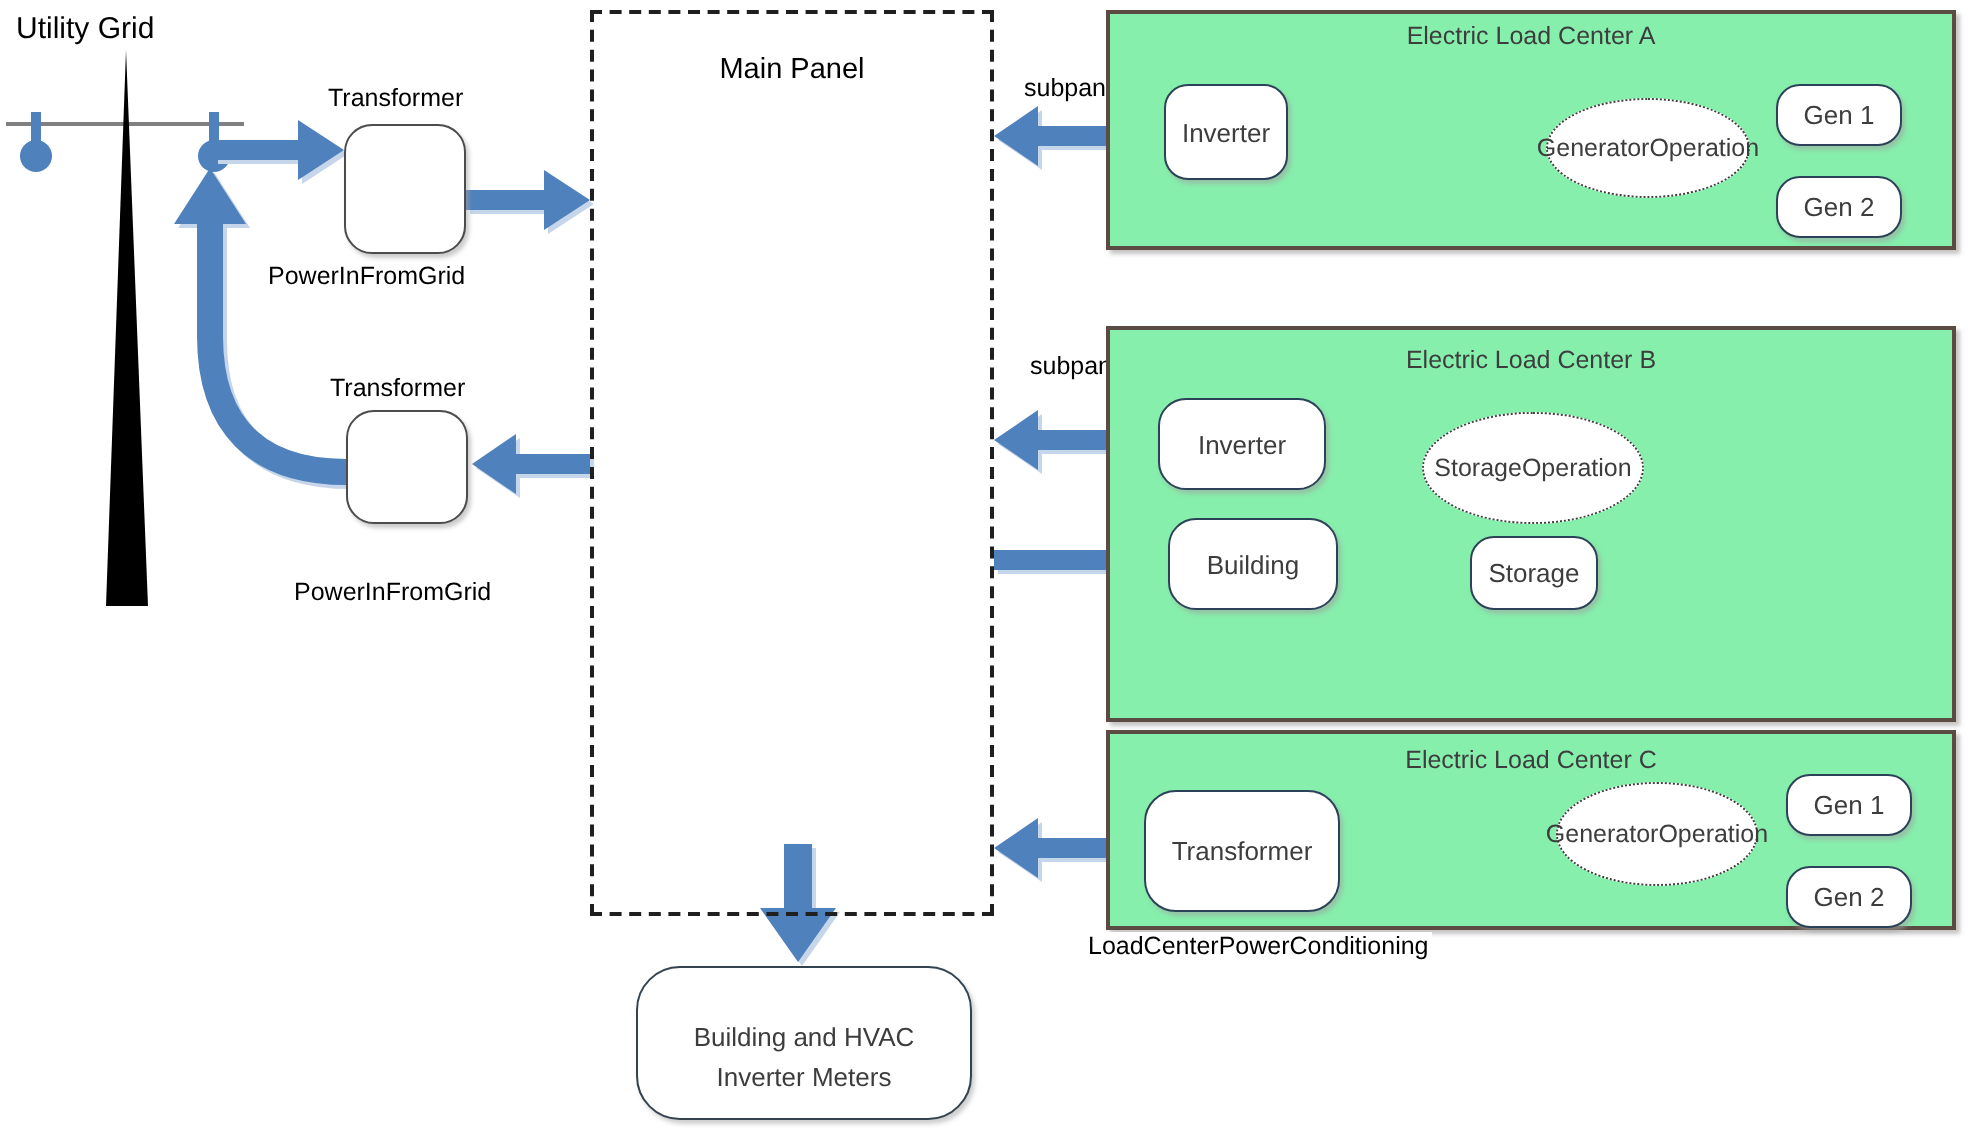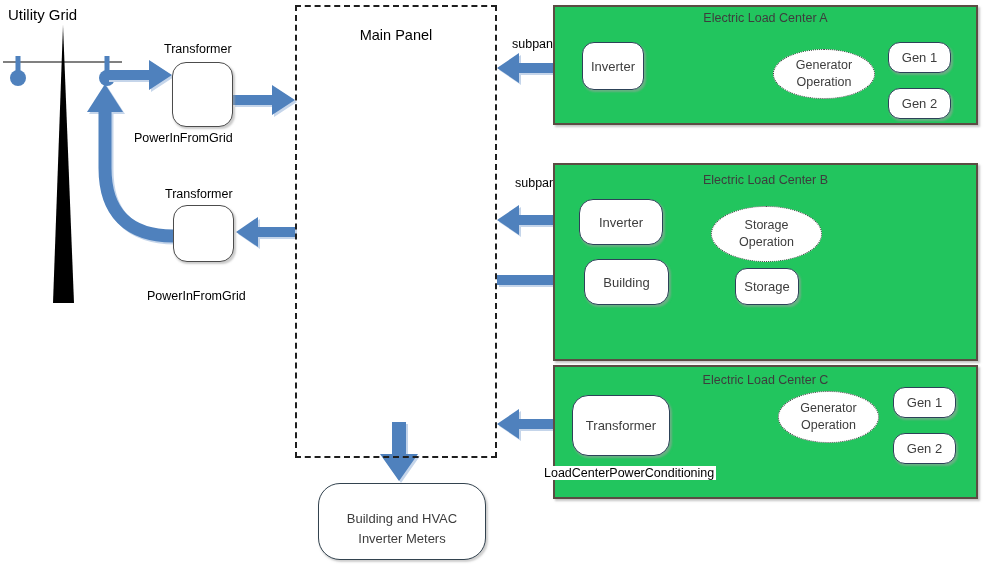--- a/index.html
+++ b/index.html
@@ -30,21 +30,21 @@
   .title-lg { font-size: 15px; }
   .lbl-md { font-size: 12.5px; }
   .panel {
     position: absolute;
     border: 2px dashed #1f1f1f;
     background: transparent;
   }
   .loadcenter {
     position: absolute;
     border: 2px solid #5b4c43;
-    background: #22c55e;
+    background: #86efac;
     box-shadow: 2px 2px 2px rgba(150,150,150,0.55);
   }
   .lc-title {
     position: absolute;
     left: 0; right: 0;
     text-align: center;
     font-size: 12.5px;
   }
   .rbox {
     position: absolute;
@@ -58,21 +58,21 @@
     font-size: 13px;
     color: #3d3d3d;
   }
   .rbox-gray { border-color: #4c4c4c; }
   .ellipse-dotted {
     position: absolute;
     border: 1.7px dotted #3f3f3f;
     border-radius: 50%;
     background: #ffffff;
     display: flex;
-    flex-direction: column;
+    flex-direction: row;
     align-items: center;
     justify-content: center;
     font-size: 12.5px;
     line-height: 1.35;
     text-align: right;
   }
   .meterbox {
     position: absolute;
     border: 1.7px solid #33434f;
     border-radius: 22px;
@@ -171,21 +171,21 @@
     </div>
     <div class="ellipse-dotted" style="left:156px; top:41px; width:111px; height:56px;">
       <div>Storage</div>
       <div>Operation</div>
     </div>
     <div class="rbox" style="left:180px; top:103px; width:64px; height:37px;">
       <span>Storage</span>
     </div>
   </div>
 
-  <div class="loadcenter" style="left:553px; top:365px; width:425px; height:134px;">
+  <div class="loadcenter" style="left:553px; top:365px; width:425px; height:100px;">
     <div class="lc-title" style="top:6px;">Electric Load Center C</div>
     <div class="rbox" style="left:17px; top:28px; width:98px; height:61px; border-radius:16px;">
       <span>Transformer</span>
     </div>
     <div class="ellipse-dotted" style="left:223px; top:24px; width:101px; height:52px;">
       <div>Generator</div>
       <div>Operation</div>
     </div>
     <div class="rbox" style="left:338px; top:20px; width:63px; height:31px;">
       <span>Gen 1</span>

